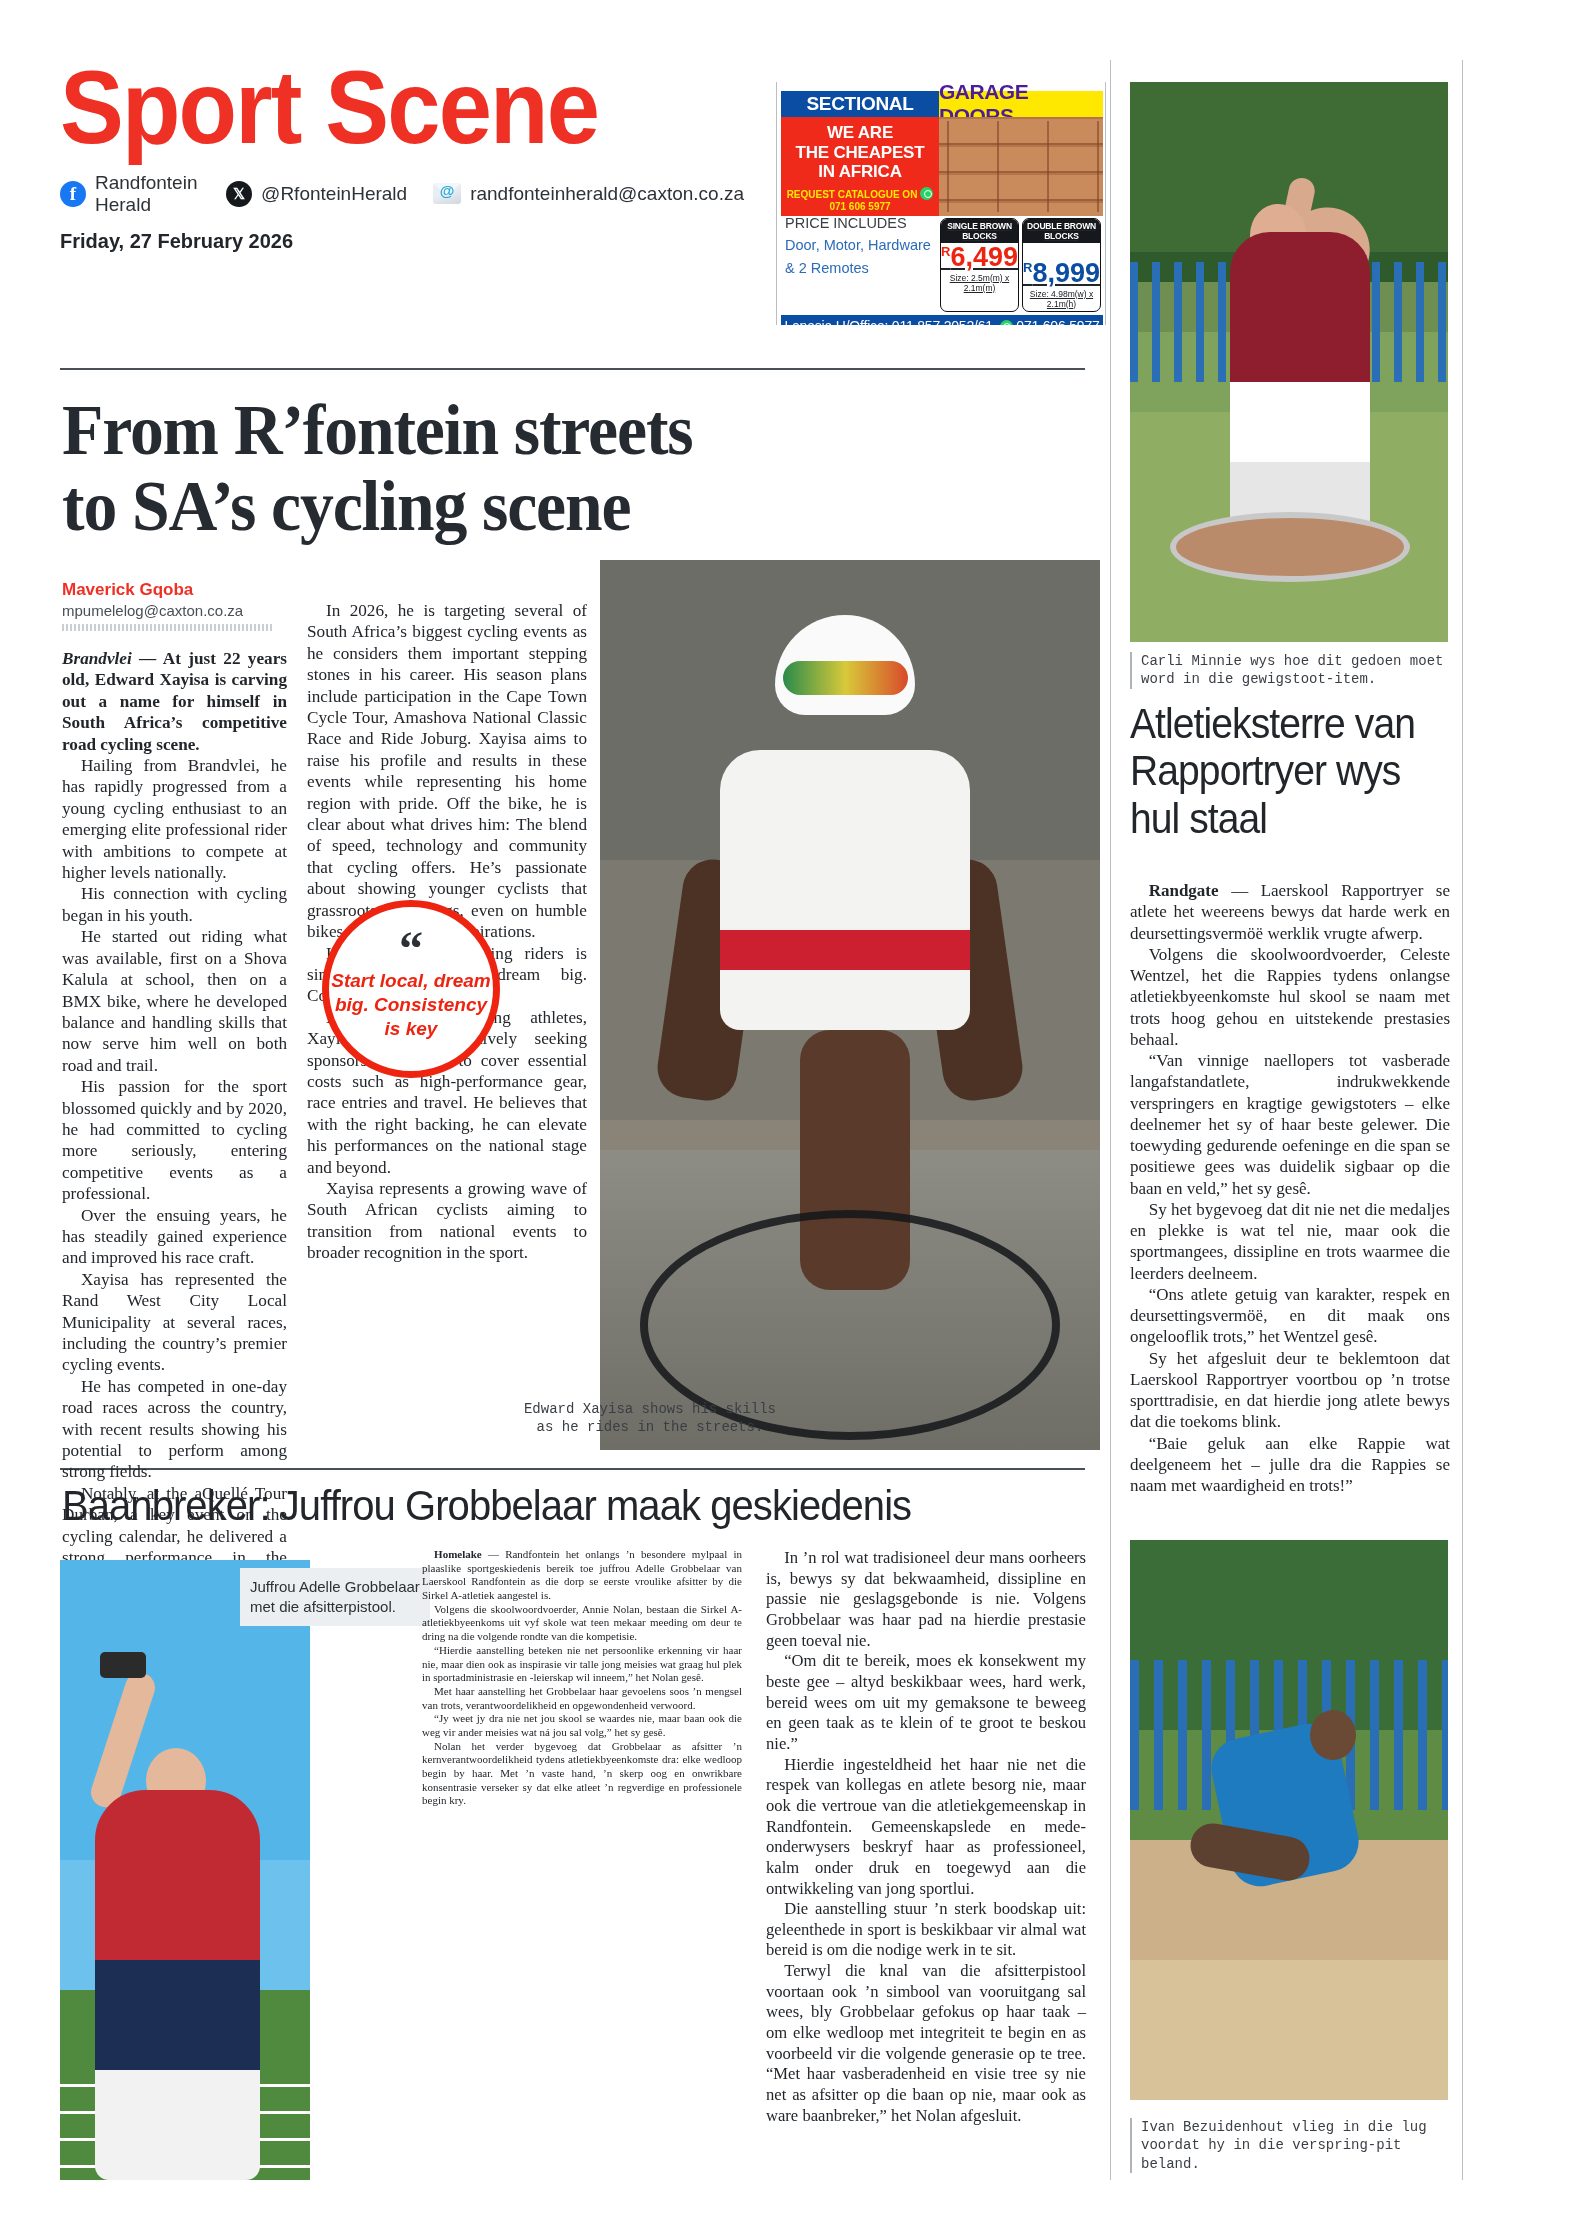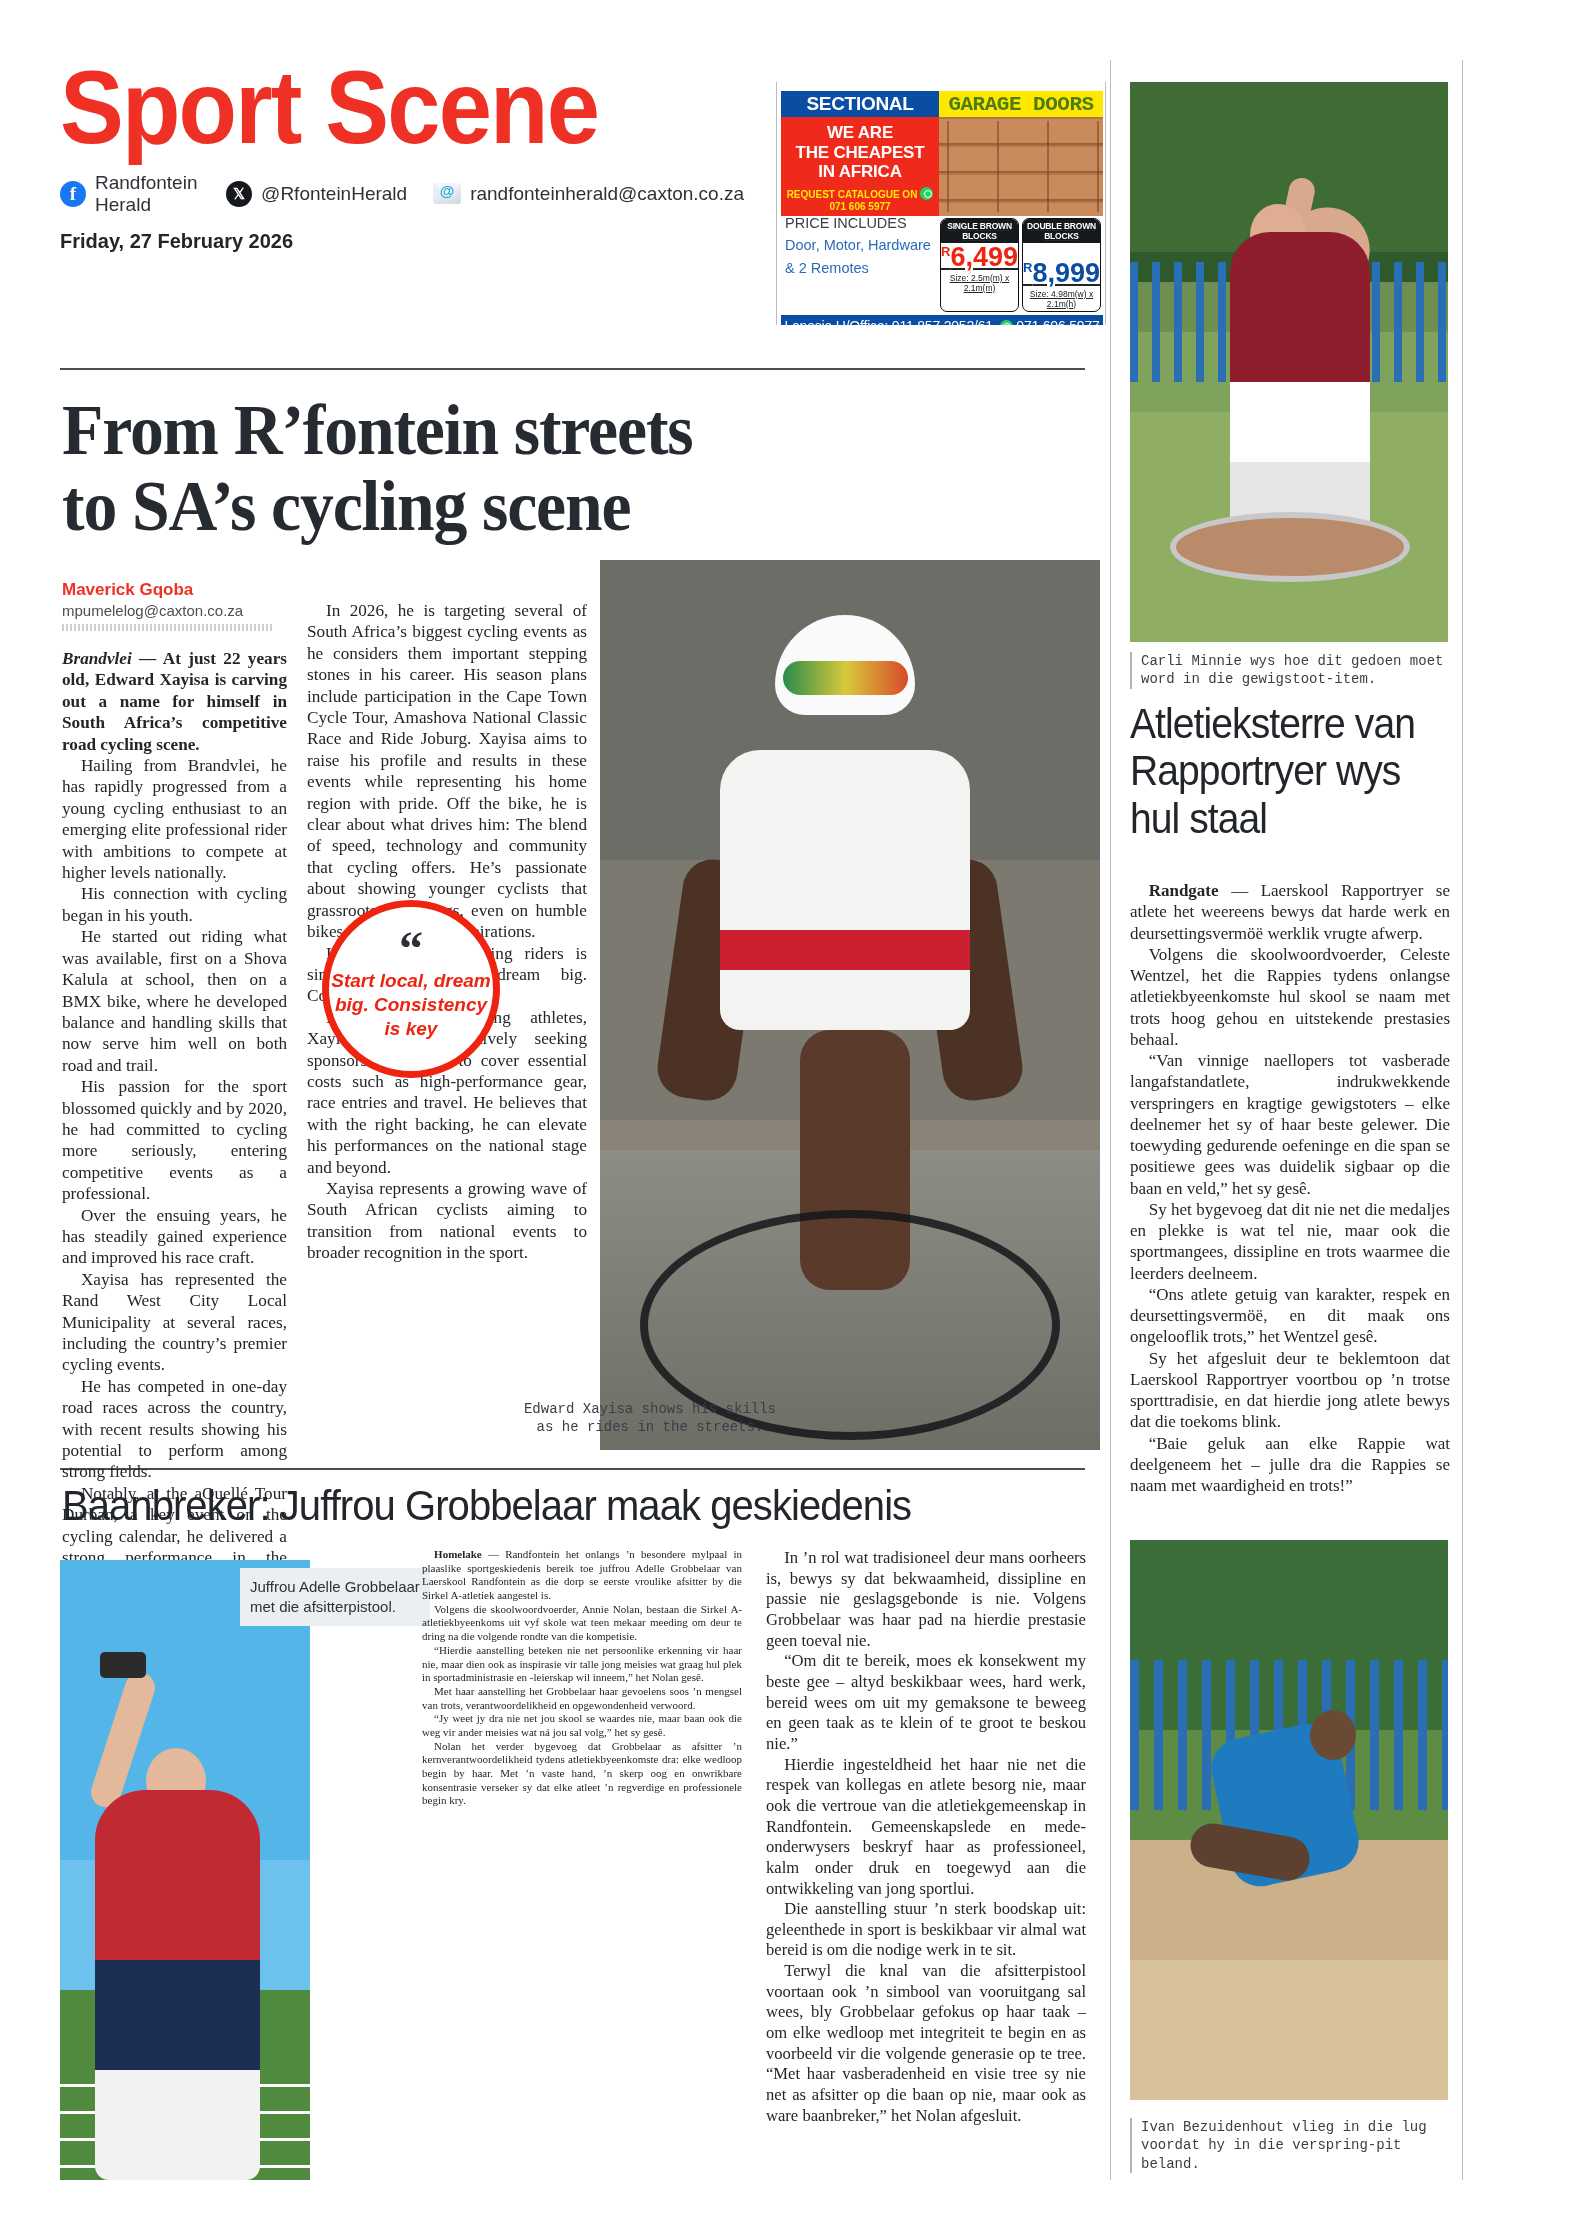--- a/index.html
+++ b/index.html
@@ -50,21 +50,21 @@
   .advert {
     position:absolute; left:776px; top:82px; width:330px; height:243px;
     border-left:1px solid #b9bec4; border-right:1px solid #b9bec4;
     padding:9px 4px;
     font-family:"Liberation Sans", sans-serif;
     overflow:hidden;
   }
   .ad-inner{ width:322px; }
   .ad-top { display:flex; height:26px;}
   .ad-sectional { background:#0b4da2; color:#fff; font-weight:700; font-size:19px; width:158px; display:flex;align-items:center;justify-content:center;letter-spacing:-.3px;}
-  .ad-garage { background:#ffe800; color:#4d7c0f; font-weight:700; font-size:21px; flex:1; display:flex;align-items:center;justify-content:center; letter-spacing:-.5px;font-family:Liberation Mono, monospace;}
+  .ad-garage { background:#ffe800; color:#4c1d95; font-weight:700; font-size:21px; flex:1; display:flex;align-items:center;justify-content:center; letter-spacing:-.5px;}
   .ad-mid { display:flex; }
   .ad-red { background:#ef2a1b; color:#fff; width:158px; padding:6px 4px 4px; text-align:center;}
   .ad-red .l1{font-weight:700;font-size:17px;line-height:1.16;letter-spacing:-.2px;}
   .ad-req{color:#ffe800;font-weight:700;font-size:10px;line-height:1.15;margin-top:5px;}
   .wa{display:inline-block;width:13px;height:13px;border-radius:50%;background:#25d366;vertical-align:-2px;margin-left:3px;position:relative;}
   .wa:after{content:"";position:absolute;left:3.5px;top:3px;width:6px;height:6px;border:1.6px solid #fff;border-radius:50%;}
   .ad-door { flex:1; background:
       repeating-linear-gradient(to bottom, #b5754a 0 2px, #c98a5c 2px 26px, #9c5f39 26px 28px),
       #b5754a;
       position:relative;

